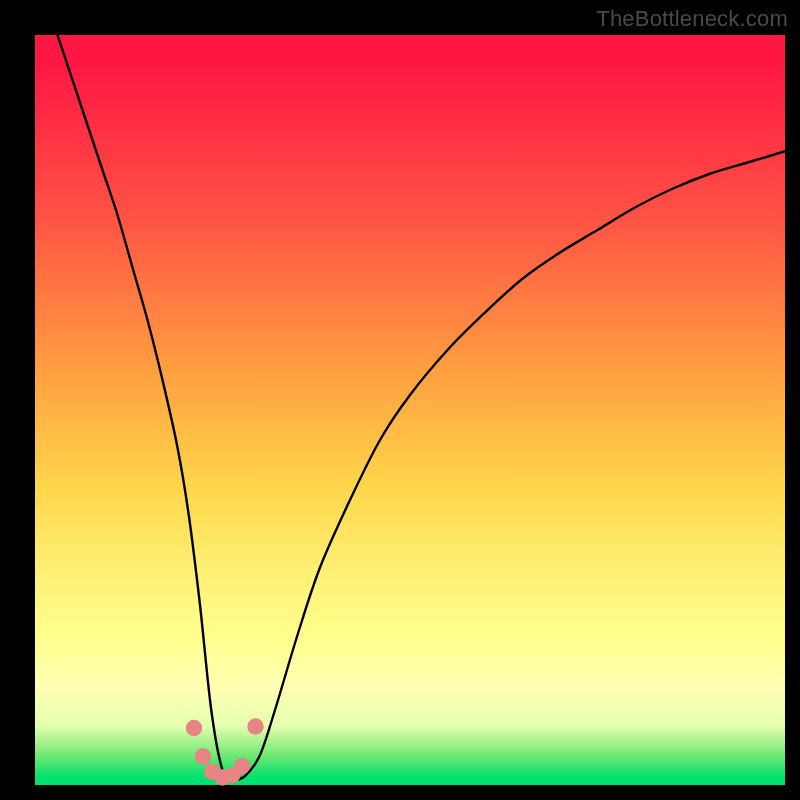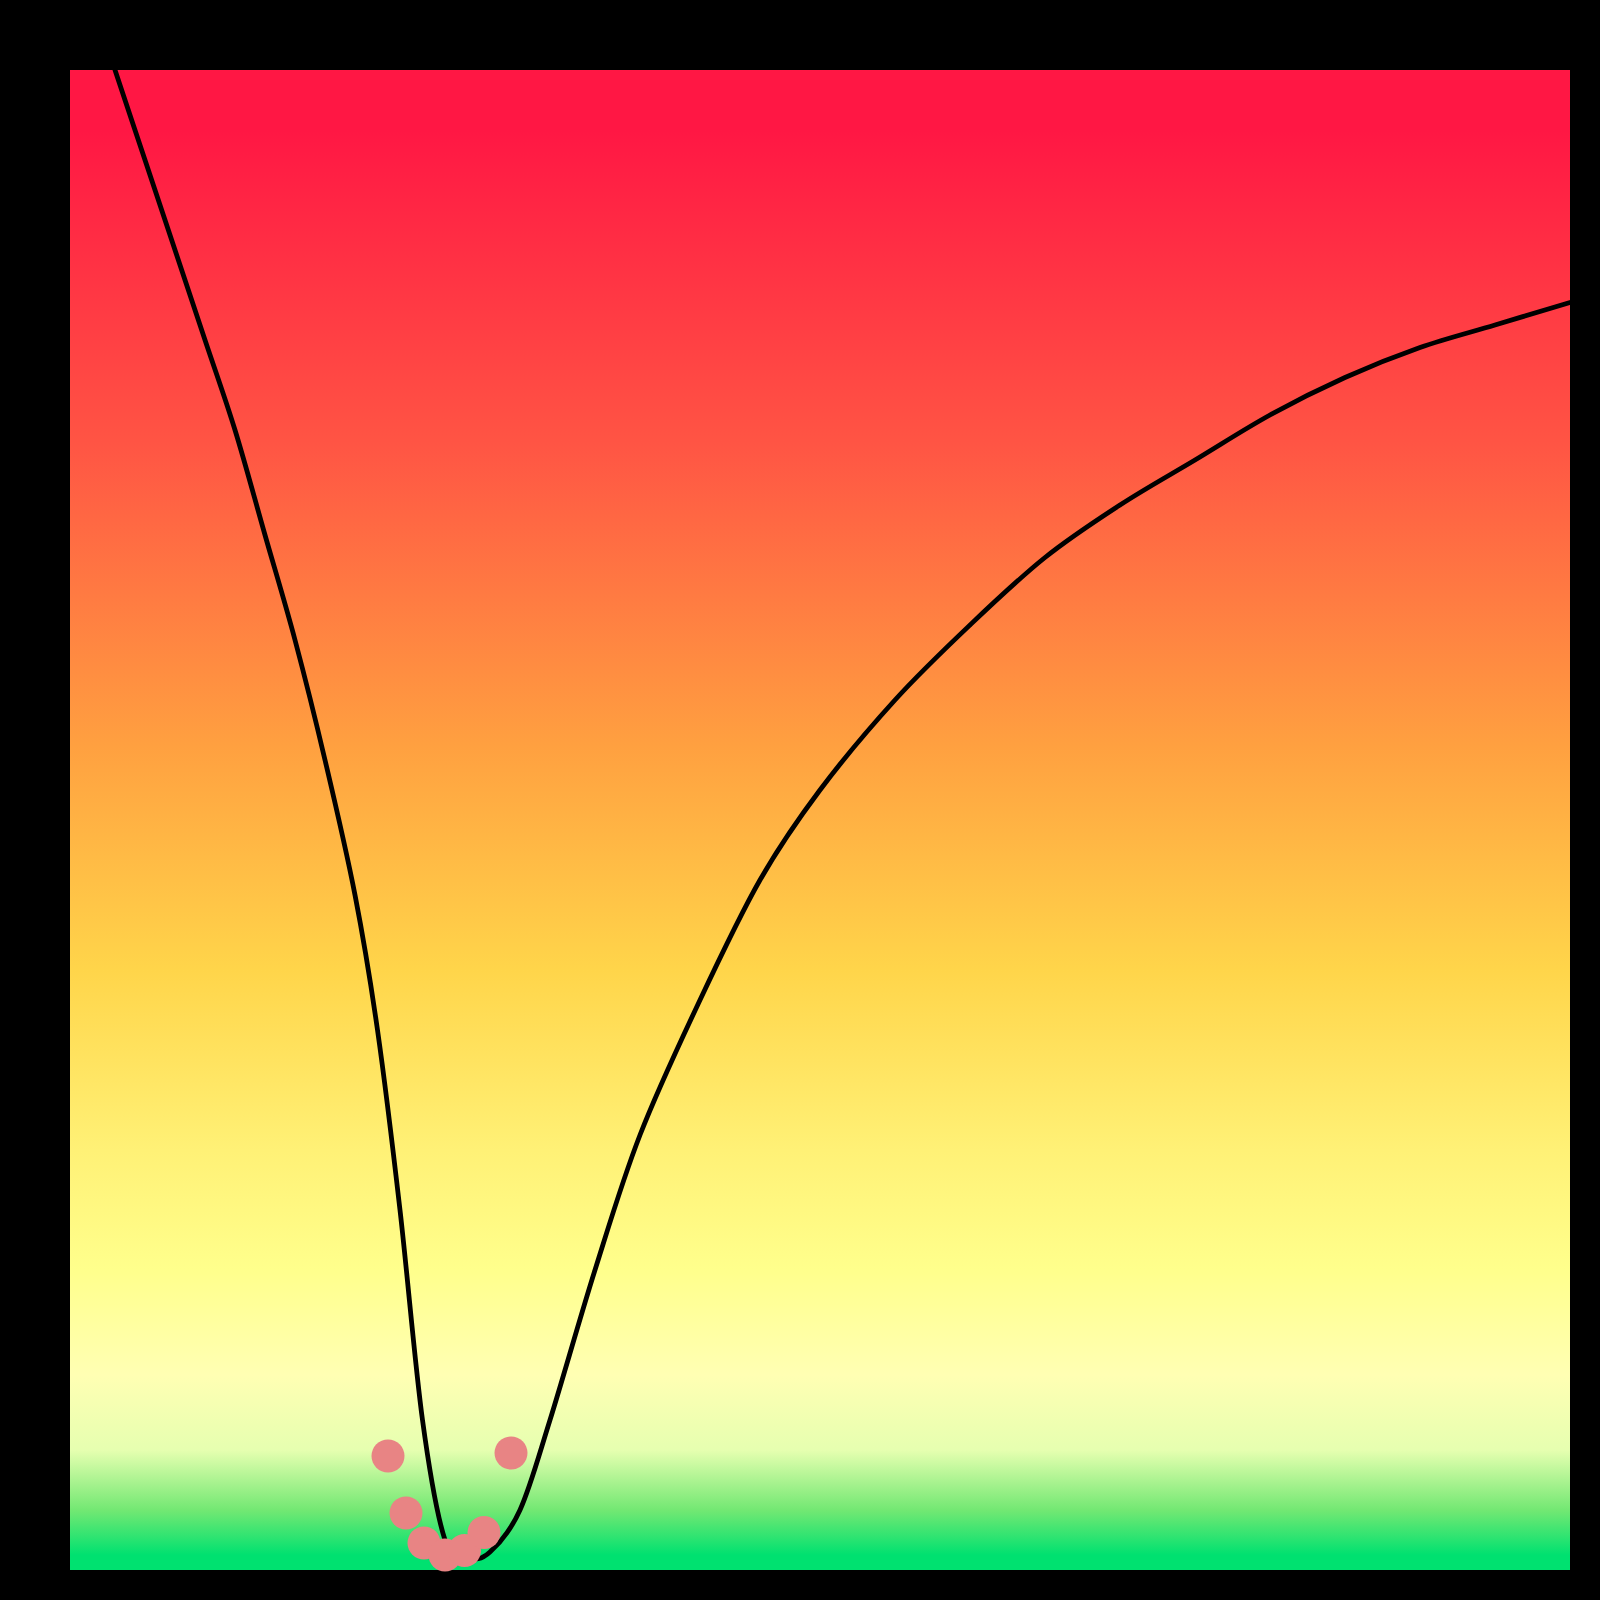--- a/index.html
+++ b/index.html
@@ -69,13 +69,14 @@
           <circle cx="159.00" cy="693.00" r="8.25" fill="#e88484"></circle>
           <circle cx="168.00" cy="721.50" r="8.25" fill="#e88484"></circle>
           <circle cx="177.00" cy="736.50" r="8.25" fill="#e88484"></circle>
           <circle cx="187.50" cy="742.50" r="8.25" fill="#e88484"></circle>
           <circle cx="197.25" cy="740.25" r="8.25" fill="#e88484"></circle>
           <circle cx="207.00" cy="731.25" r="8.25" fill="#e88484"></circle>
           <circle cx="220.50" cy="691.50" r="8.25" fill="#e88484"></circle>
         </g>
     </svg>
   </div>
+  <div class="watermark">TheBottleneck.com</div>
 </div>
 
 </body></html>

